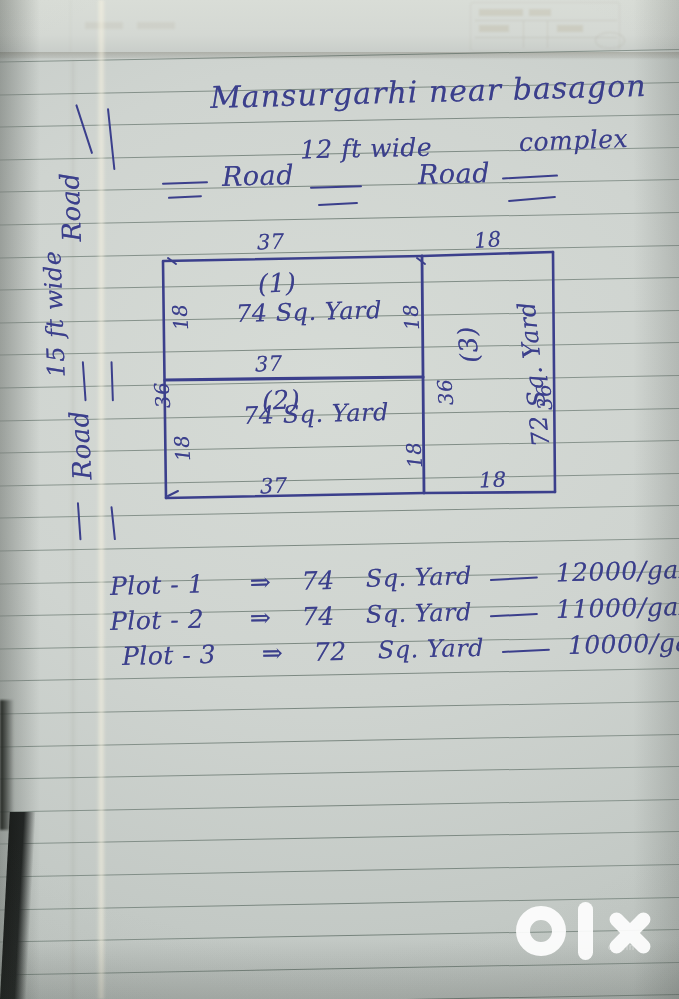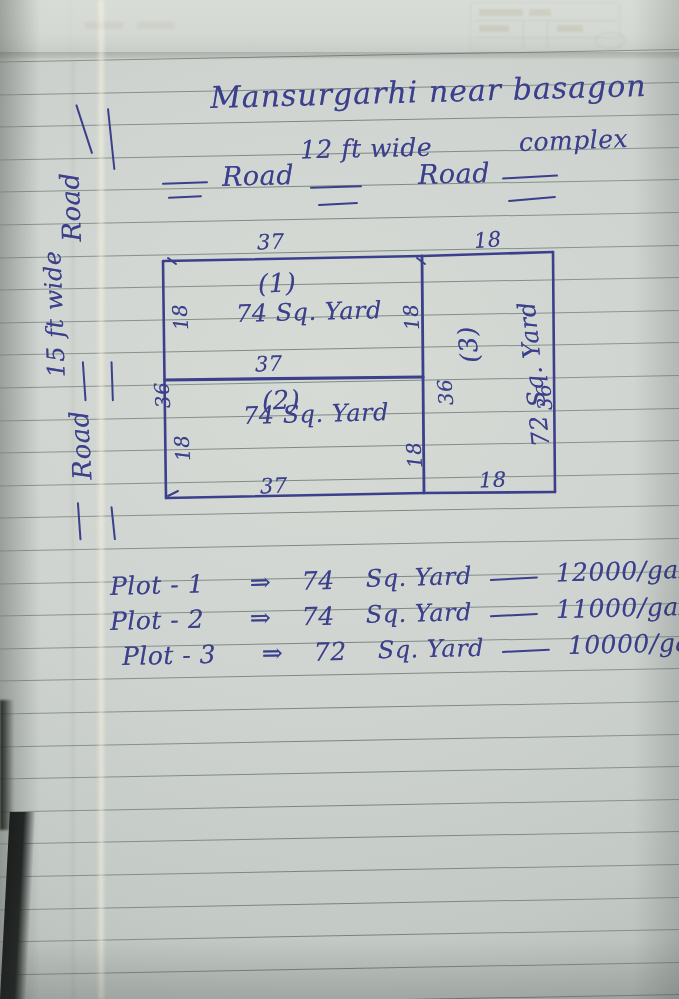--- a/index.html
+++ b/index.html
@@ -347,14 +347,23 @@
       </div>
     </div>
 
   <div class="binding2"></div>
   <div class="binding"></div>
   <div class="shadow-l"></div>
   <div class="shadow-r"></div>
   <div class="shadow-b"></div>
   <div class="blurmask"></div>
 
+  <div class="olx">
+    <div class="o"></div>
+    <div class="l"></div>
+    <div class="x">
+        <i></i>
+        <i></i>
+      </div>
+    <div class="sub">olx.in</div>
+  </div>
 
 </div>
 
 </body></html>

